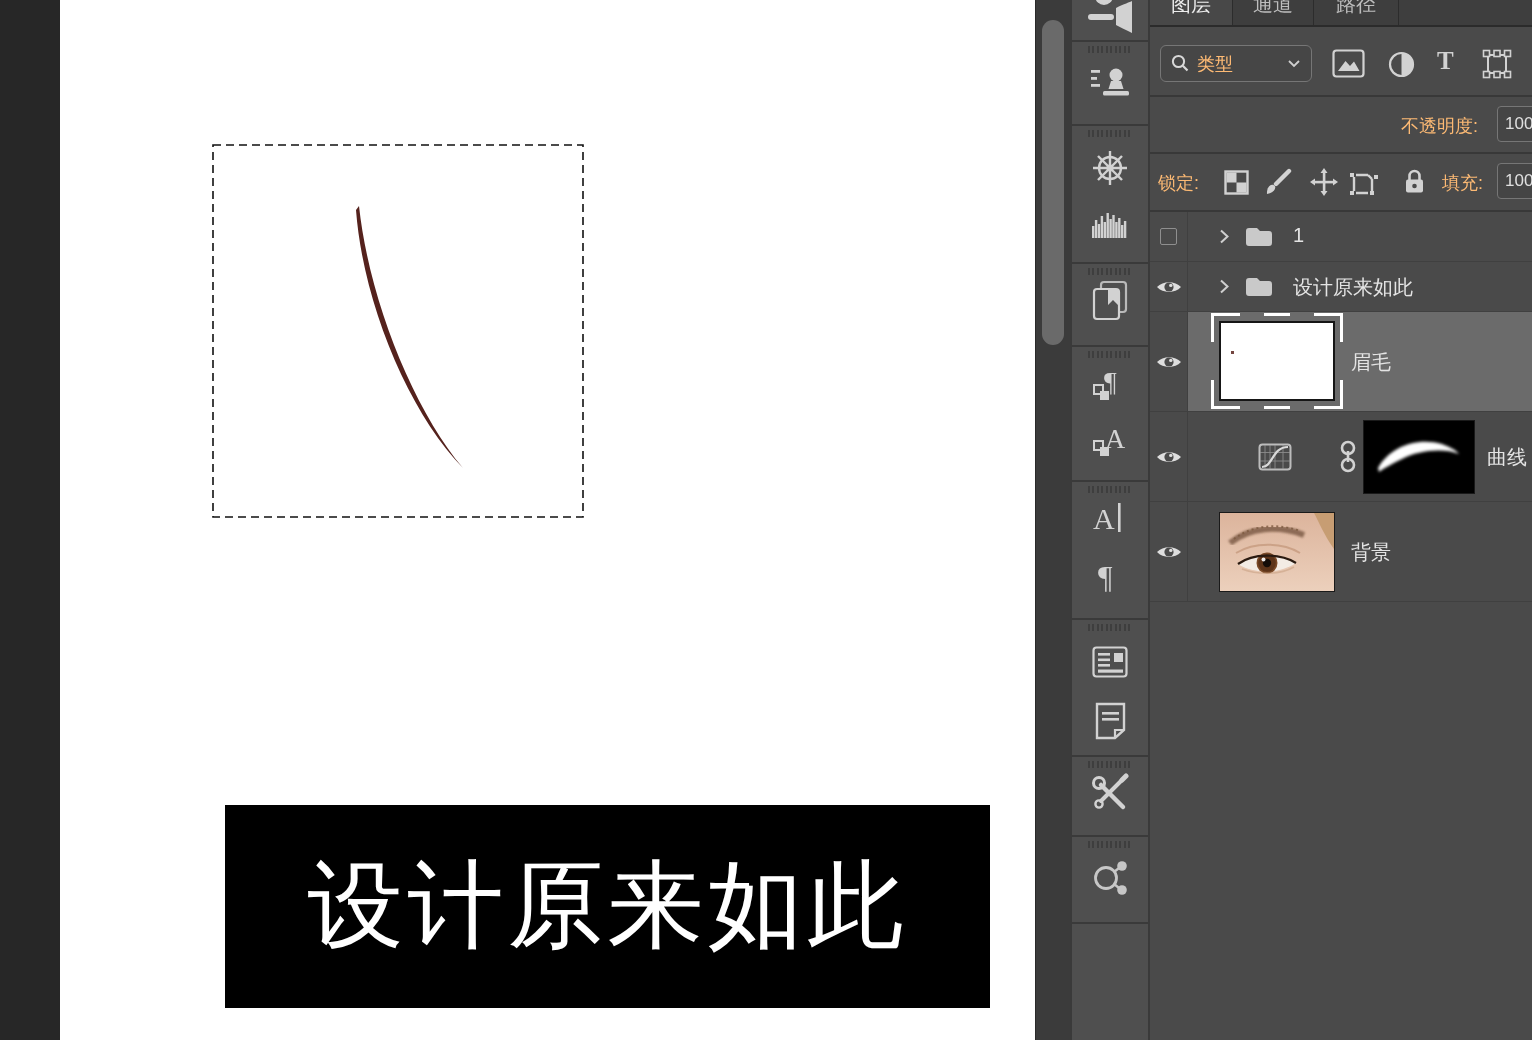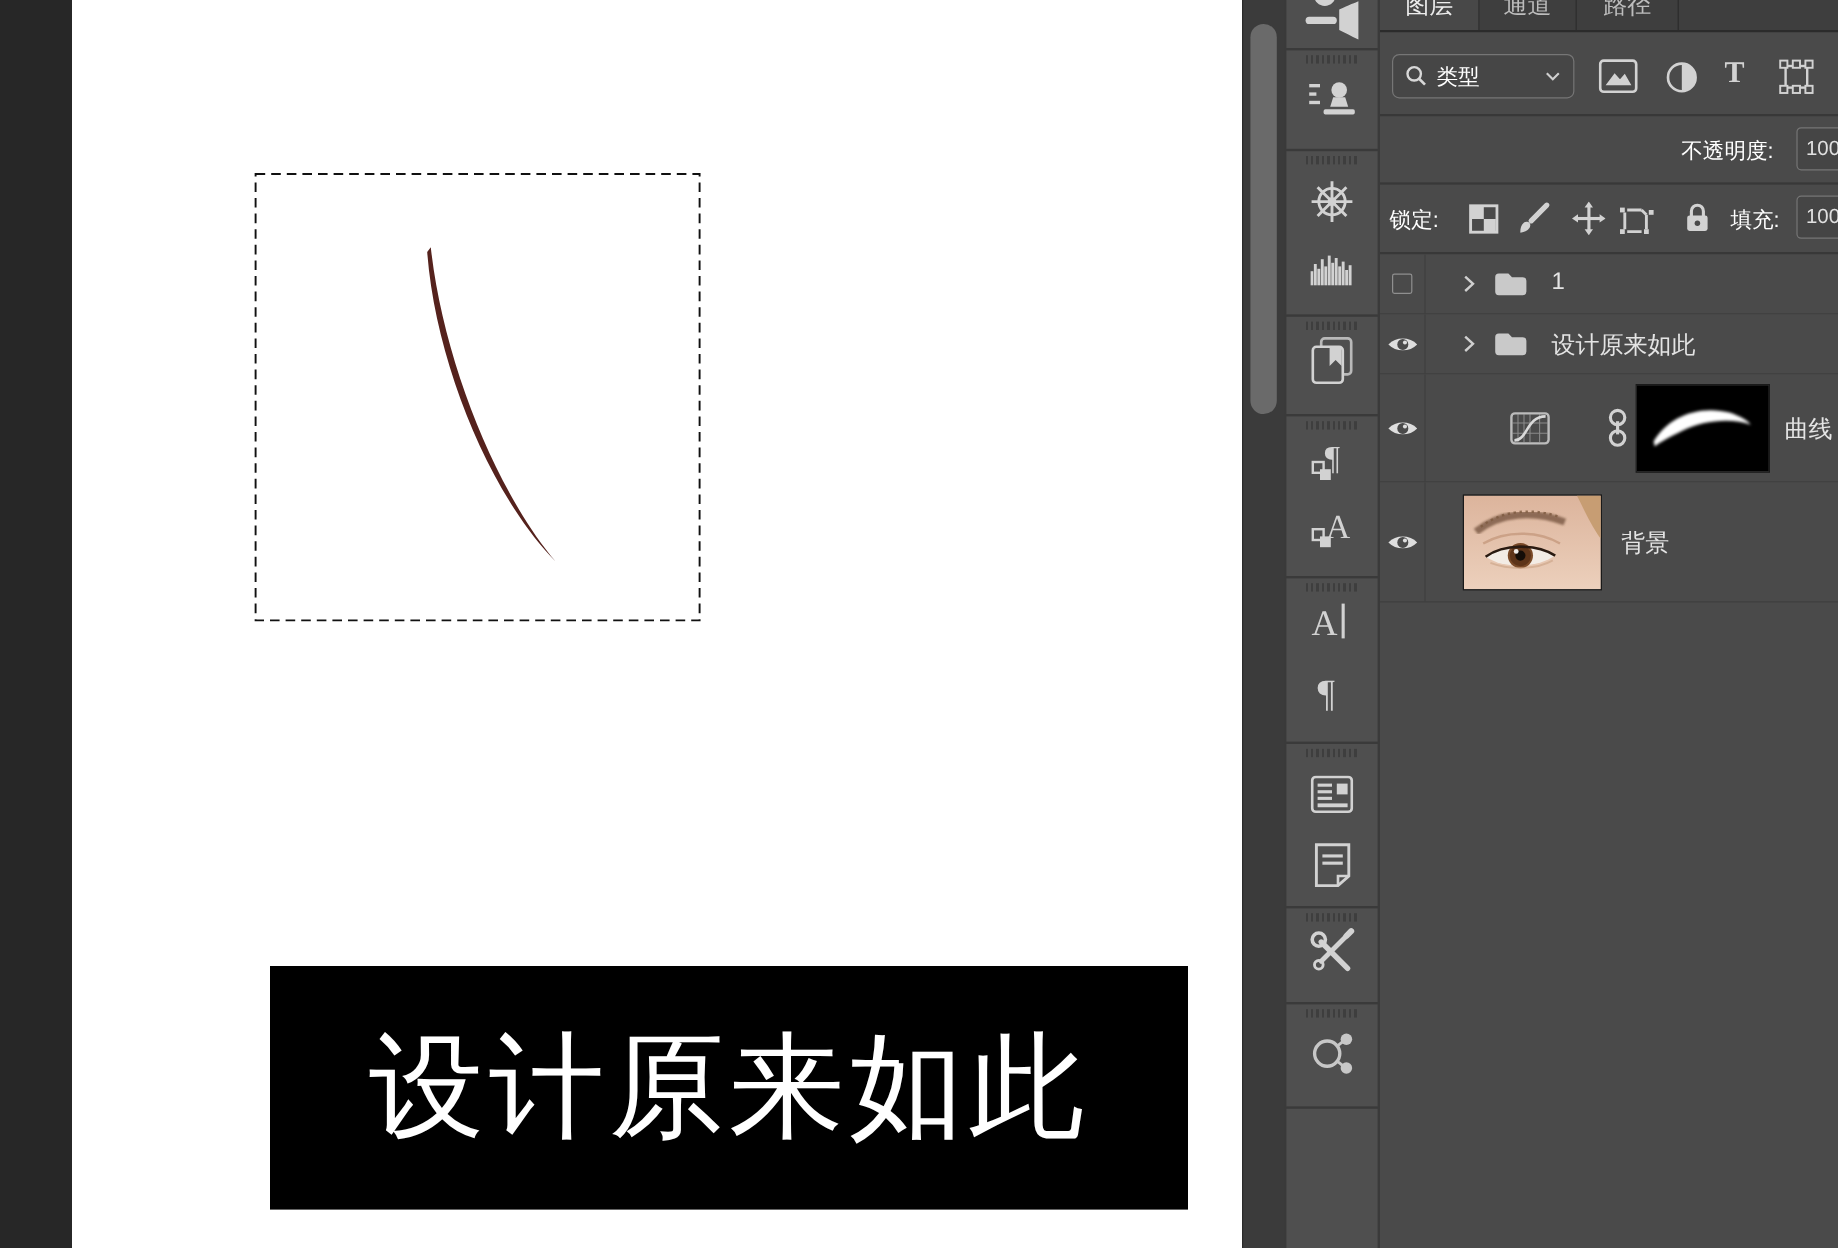--- a/index.html
+++ b/index.html
@@ -36,21 +36,21 @@
   .tab.active{background:#484848;}
   .tab.active span{color:#ededed;}
   #tab-rest{flex:1;background:#3e3e3e;height:25px;}
 
   .hdr-row{position:absolute;left:0;width:382px;background:#4a4a4a;border-bottom:2px solid #383838;}
   #filter-row{top:27px;height:68px;}
   #blend-row{top:97px;height:55px;}
   #lock-row{top:154px;height:56px;}
 
   .boxctl{position:absolute;border:1.5px solid #767676;border-radius:6px;background:#464646;display:flex;align-items:center;box-sizing:border-box;}
-  .ctl-label{font-size:18px;color:#ffffff;}
+  .ctl-label{font-size:18px;color:#fdba74;}
   .valuebox{position:absolute;border:1.5px solid #767676;border-radius:4px;background:#454545;box-sizing:border-box;
             display:flex;align-items:center;padding-left:7px;font-size:17px;color:#e0e0e0;}
 
   
   #rows{position:absolute;left:0;top:212px;width:382px;}
   .lrow{position:relative;width:382px;background:#4a4a4a;border-bottom:1px solid #404040;display:flex;}
   .eyecell{width:37px;flex:0 0 37px;border-right:1px solid #404040;display:flex;align-items:center;justify-content:center;}
   .rowcontent{position:relative;flex:1;}
   .lrow.selected .rowcontent{background:#6b6b6b;}
   .lname{position:absolute;font-size:20px;color:#e4e4e4;white-space:nowrap;}
@@ -394,20 +394,45 @@
         </span>
         <span class="abs" style="left:57px;top:14px;line-height:0;">
           <svg width="28" height="21" viewBox="0 0 28 21">
             <path d="M1,5 q0,-3 3,-3 h8 l3,3 h9 q3,0 3,3 v9 q0,3 -3,3 H4 q-3,0 -3,-3 Z" fill="#c9c9c9"></path>
           </svg>
         </span>
         <span class="lname" style="left:105px;top:12px;">设计原来如此</span>
       </div>
     </div>
 
+    <div class="lrow selected" style="height:99px;">
+      <div class="eyecell">
+        <span style="line-height:0;">
+          <svg width="26" height="16" viewBox="0 0 26 16">
+            <path d="M1,8 C7,1.5 19,1.5 25,8 C19,14.5 7,14.5 1,8 Z" fill="#dedede"></path>
+            <circle cx="13" cy="8" r="4.6" fill="#4a4a4a"></circle>
+              <circle cx="14.8" cy="6.4" r="1.7" fill="#dedede"></circle>
+          </svg>
+        </span>
+      </div>
+      <div class="rowcontent">
+        <div class="thumb-wrap" style="left:31px;top:9px;">
+          <div id="brow-thumb">
+            <span id="brow-dot"></span>
+          </div>
+          <span class="bracket bk-tl"></span>
+          <span class="bracket bk-tr"></span>
+          <span class="bracket bk-bl"></span>
+          <span class="bracket bk-br"></span>
+          <span class="tick tick-top"></span>
+          <span class="tick tick-bot"></span>
+        </div>
+        <span class="lname" style="left:163px;top:37px;">眉毛</span>
+      </div>
+    </div>
 
     <div class="lrow" style="height:89px;">
       <div class="eyecell">
         <span style="line-height:0;">
           <svg width="26" height="16" viewBox="0 0 26 16">
             <path d="M1,8 C7,1.5 19,1.5 25,8 C19,14.5 7,14.5 1,8 Z" fill="#dedede"></path>
             <circle cx="13" cy="8" r="4.6" fill="#4a4a4a"></circle>
               <circle cx="14.8" cy="6.4" r="1.7" fill="#dedede"></circle>
           </svg>
         </span>

